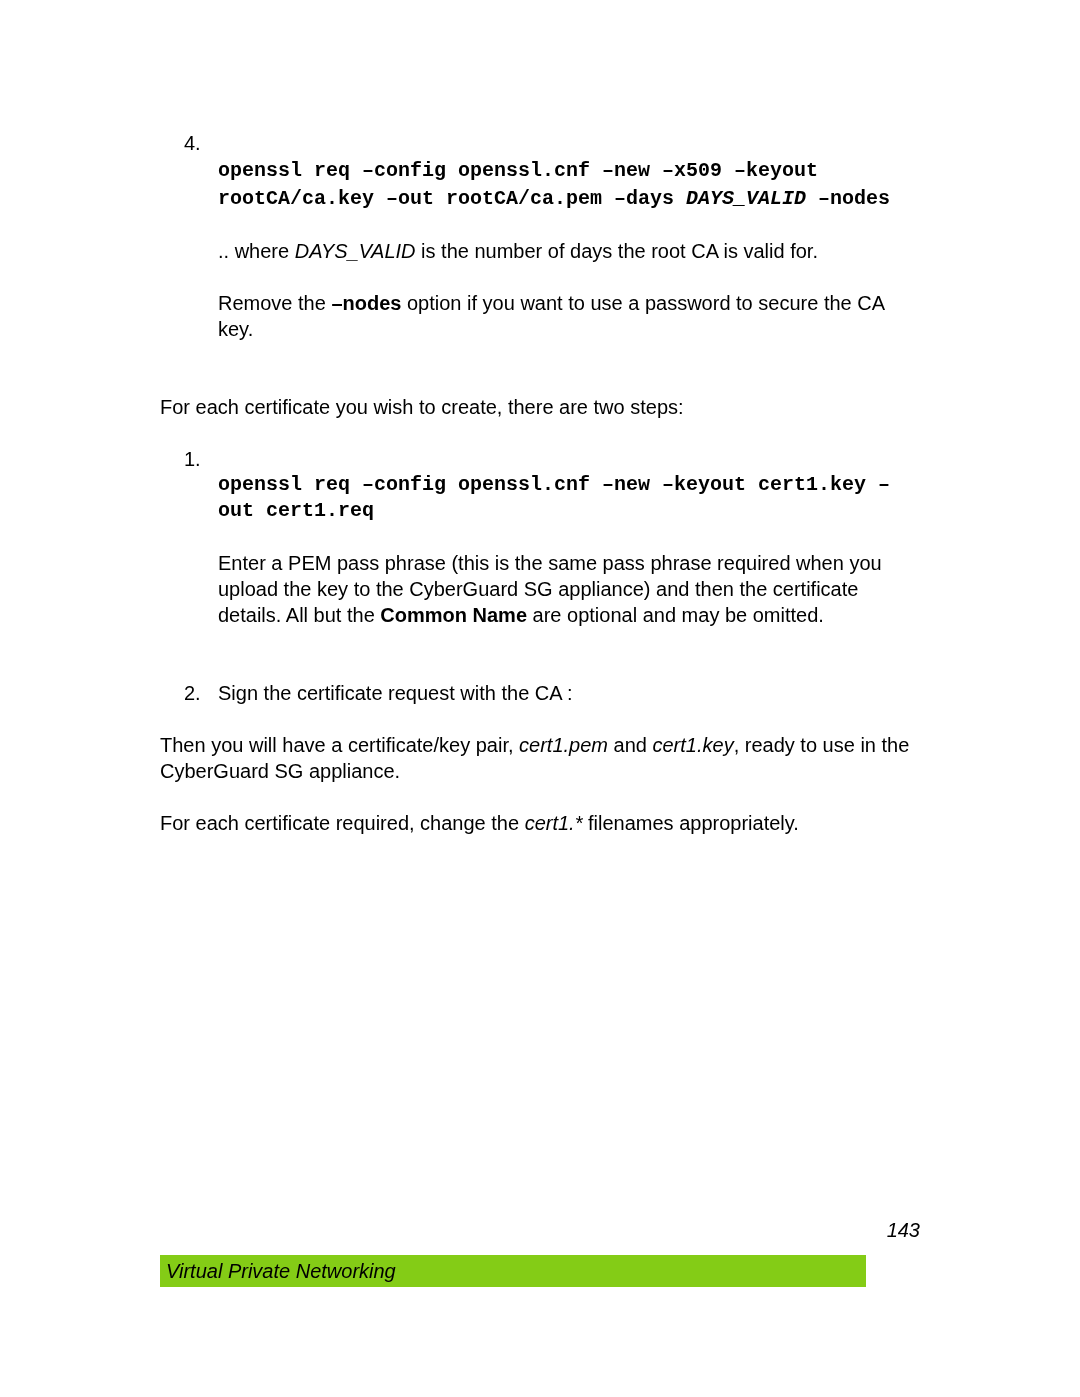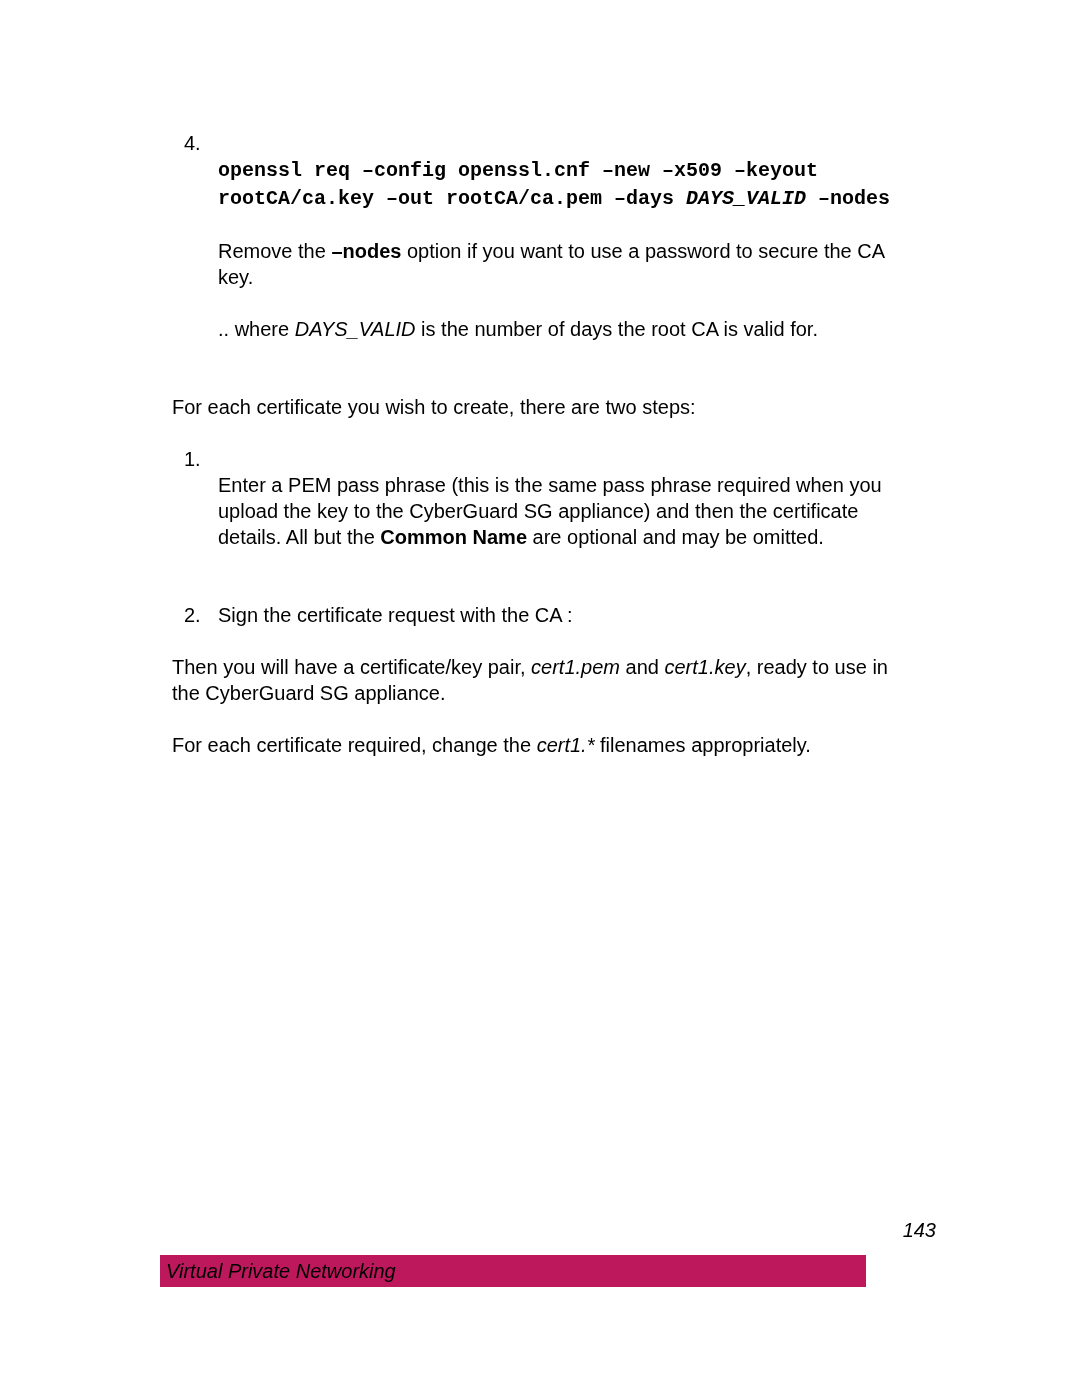--- a/index.html
+++ b/index.html
@@ -40,66 +40,67 @@
   }
   .code-block {
     margin: 26px 0 26px 0;
   }
   .italic { font-style: italic; }
   .em-days { font-style: italic; font-family: "Courier New", Courier, monospace; font-weight: bold; }
   .plain-block { margin: 26px 0; }
   .footer {
     position: absolute;
     left: 160px;
-    right: 144px;
+    right: 160px;
     bottom: 110px;
   }
   .page-number {
     text-align: right;
     font-style: italic;
     font-size: 20px;
     margin-bottom: 12px;
   }
   .footer-title {
     display: inline-block;
     font-style: italic;
     font-size: 20px;
-    background: #be185d;
+    background: #84cc16;
     padding: 3px 470px 3px 6px;
   }
   .para {
-    margin: 26px 12px;
+    margin: 26px 0;
   }
   b { font-weight: bold; }
 </style>
 </head>
 <body>
 
 <div class="page">
 
   <div class="ol-item">
     <div class="ol-num">4.</div>
     <div class="ol-body">
       <div class="code-block">
         <span class="code">openssl req –config openssl.cnf –new –x509 –keyout rootCA/ca.key –out rootCA/ca.pem –days </span><span class="em-days">DAYS_VALID</span><span class="code"> –nodes</span>
       </div>
       <div class="plain-block">
-        <span>Remove the </span><b>–nodes</b><span> option if you want to use a password to secure the CA key.</span>
+        <span>.. where </span><span class="italic">DAYS_VALID</span><span> is the number of days the root CA is valid for.</span>
       </div>
       <div class="plain-block">
-        <span>.. where </span><span class="italic">DAYS_VALID</span><span> is the number of days the root CA is valid for.</span>
+        <span>Remove the </span><b>–nodes</b><span> option if you want to use a password to secure the CA key.</span>
       </div>
     </div>
   </div>
 
   <div class="para">For each certificate you wish to create, there are two steps:</div>
 
   <div class="ol-item">
     <div class="ol-num">1.</div>
     <div class="ol-body">
+      <div class="code-block code">openssl req –config openssl.cnf –new –keyout cert1.key –out cert1.req</div>
       <div class="plain-block">
         <span>Enter a PEM pass phrase (this is the same pass phrase required when you upload the key to the CyberGuard SG appliance) and then the certificate details. All but the </span><b>Common Name</b><span> are optional and may be omitted.</span>
       </div>
     </div>
   </div>
 
   <div class="ol-item">
     <div class="ol-num">2.</div>
     <div class="ol-body">
       <div>Sign the certificate request with the CA :</div>

